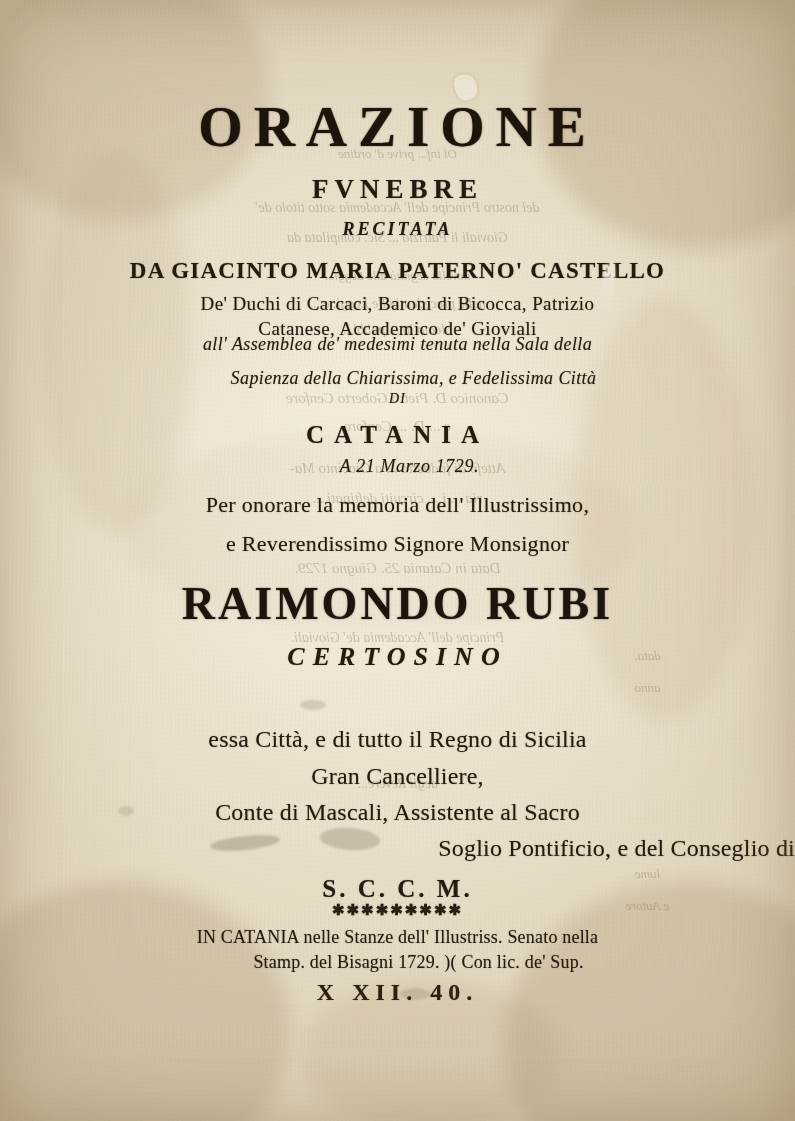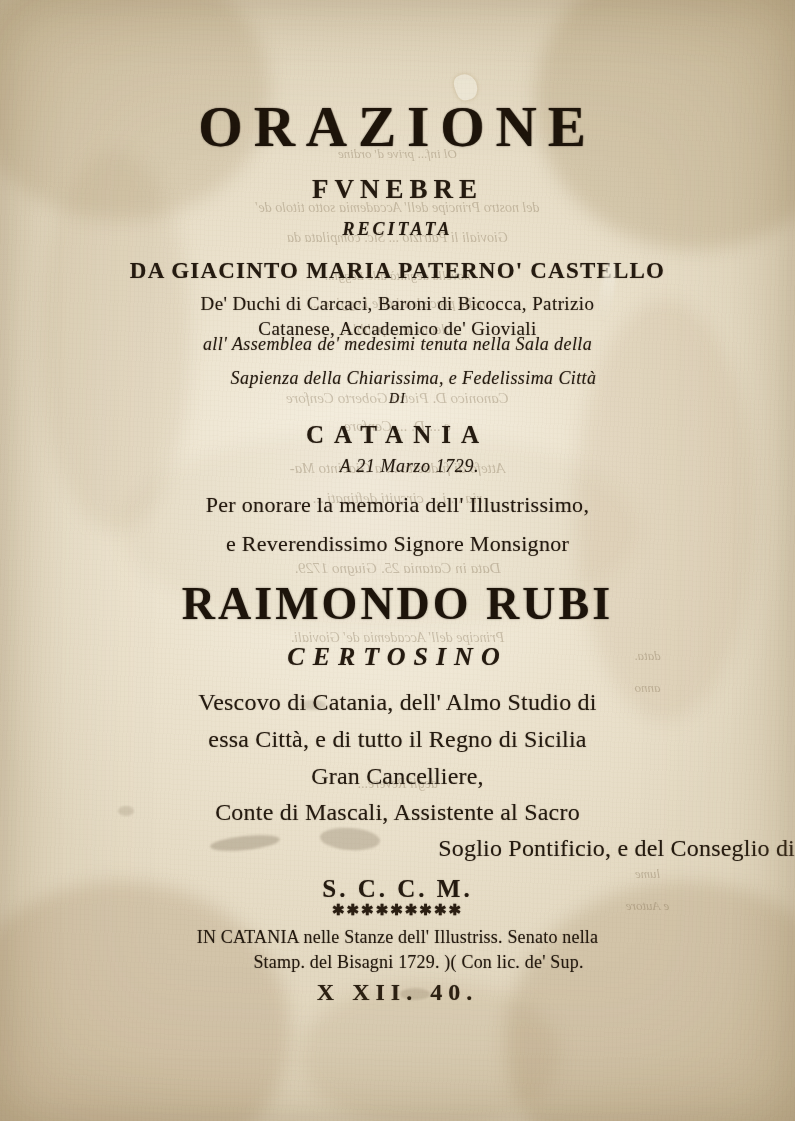--- a/index.html
+++ b/index.html
@@ -265,21 +265,20 @@
     <div class="line desc-it" style="top: 335px;">all' Assemblea de' medesimi tenuta nella Sala della</div>
     <div class="line desc-it" style="top: 369px; padding-left: 16px;">Sapienza della Chiarissima, e Fedelissima Città</div>
     <div class="line tiny-di" style="top: 392px;">DI</div>
     <div class="line city" style="top: 422px;">CATANIA</div>
     <div class="line date" style="top: 457px; padding-left: 12px;">A 21 Marzo 1729.</div>
     <div class="line honor" style="top: 494px;">Per onorare la memoria dell' Illustrissimo,</div>
 
     <div class="line honor" style="top: 533px;">e Reverendissimo Signore Monsignor</div>
     <div class="line bigname" style="top: 581px;">RAIMONDO RUBI</div>
     <div class="line order" style="top: 644px; font-style: italic;">CERTOSINO</div>
-    <div class="line office" style="top: 690px;">Vescovo di Catania, dell' Almo Studio di</div>
     <div class="line office" style="top: 727px;">essa Città, e di tutto il Regno di Sicilia</div>
     <div class="line office" style="top: 764px;">Gran Cancelliere,</div>
     <div class="line office" style="top: 800px;">Conte di Mascali, Assistente al Sacro</div>
     <div class="line office" style="top: 836px; text-align: right;">Soglio Pontificio, e del Conseglio di</div>
     <div class="line scm" style="top: 876px;">S. C. C. M.</div>
     <div class="line orn" style="top: 903px;">✱✱✱✱✱✱✱✱✱</div>
     <div class="line imprint" style="top: 928px;">IN CATANIA nelle Stanze dell' Illustriss. Senato nella</div>
     <div class="line imprint" style="top: 953px; padding-left: 21px;">Stamp. del Bisagni 1729. )( Con lic. de' Sup.</div>
     <div class="line shelfmark" style="top: 980px;">X  XII. 40.</div>
   </div>

